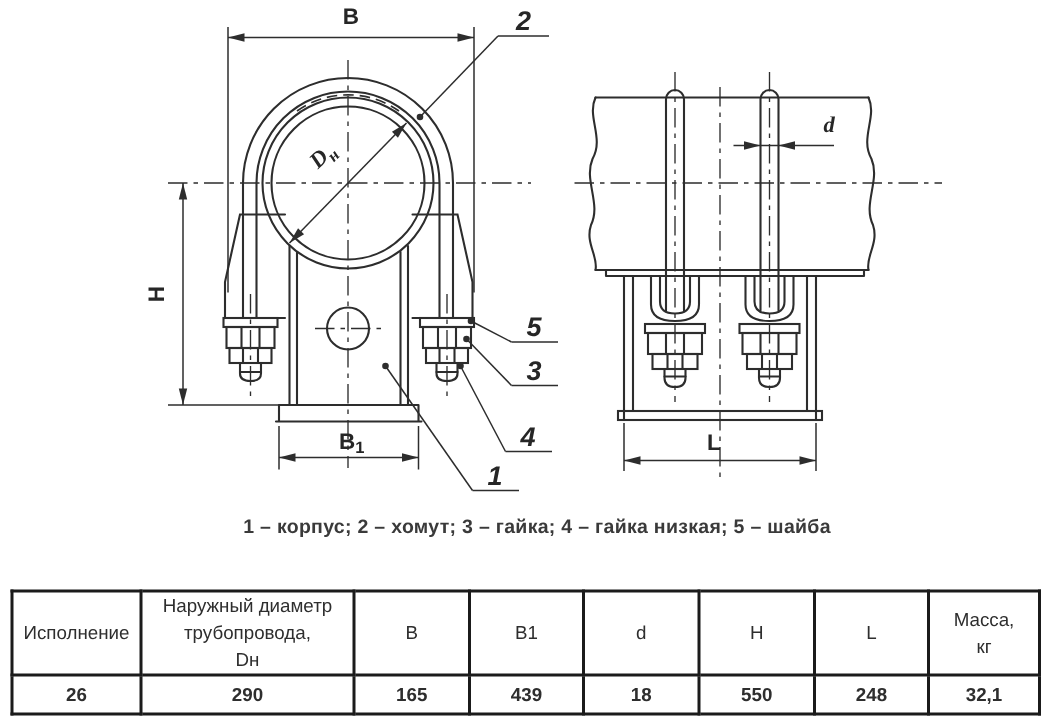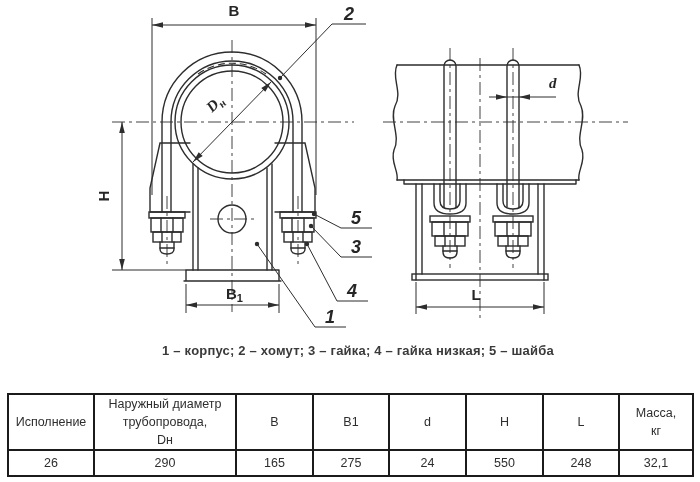--- a/index.html
+++ b/index.html
@@ -19,21 +19,21 @@
   .sub{font-size:11px;}
   
   #caption{position:absolute;left:14px;top:343px;width:688px;text-align:center;
            font:700 13px "Liberation Sans",sans-serif;color:#3a3a3a;letter-spacing:.2px;}
   
   #dims-table{position:absolute;left:7px;top:393px;border-collapse:collapse;table-layout:fixed;}
   #dims-table td,#dims-table th{border:2px solid #1b1b1b;padding:0 2px;text-align:center;
            vertical-align:middle;font:400 12.5px "Liberation Sans",sans-serif;color:#2e2e2e;
            white-space:pre-line;line-height:1.45;}
   #dims-table .hrow td{height:53px;}
-  #dims-table .drow td{height:24px;}
+  #dims-table .drow td{height:24px;font-weight:bold;}
 </style>
 </head>
 <body>
 
 <div id="stage">
 
   <svg id="drawing-svg" width="700" height="340" viewBox="0 0 700 340">
 
     <g>
 
@@ -257,21 +257,21 @@
         <td>d</td>
         <td>H</td>
         <td>L</td>
         <td>Масса,
 кг</td>
       </tr>
       <tr class="drow">
         <td>26</td>
         <td>290</td>
         <td>165</td>
-        <td>275</td>
-        <td>24</td>
+        <td>439</td>
+        <td>18</td>
         <td>550</td>
         <td>248</td>
         <td>32,1</td>
       </tr>
     </tbody>
   </table>
 </div>
 
 </body></html>

